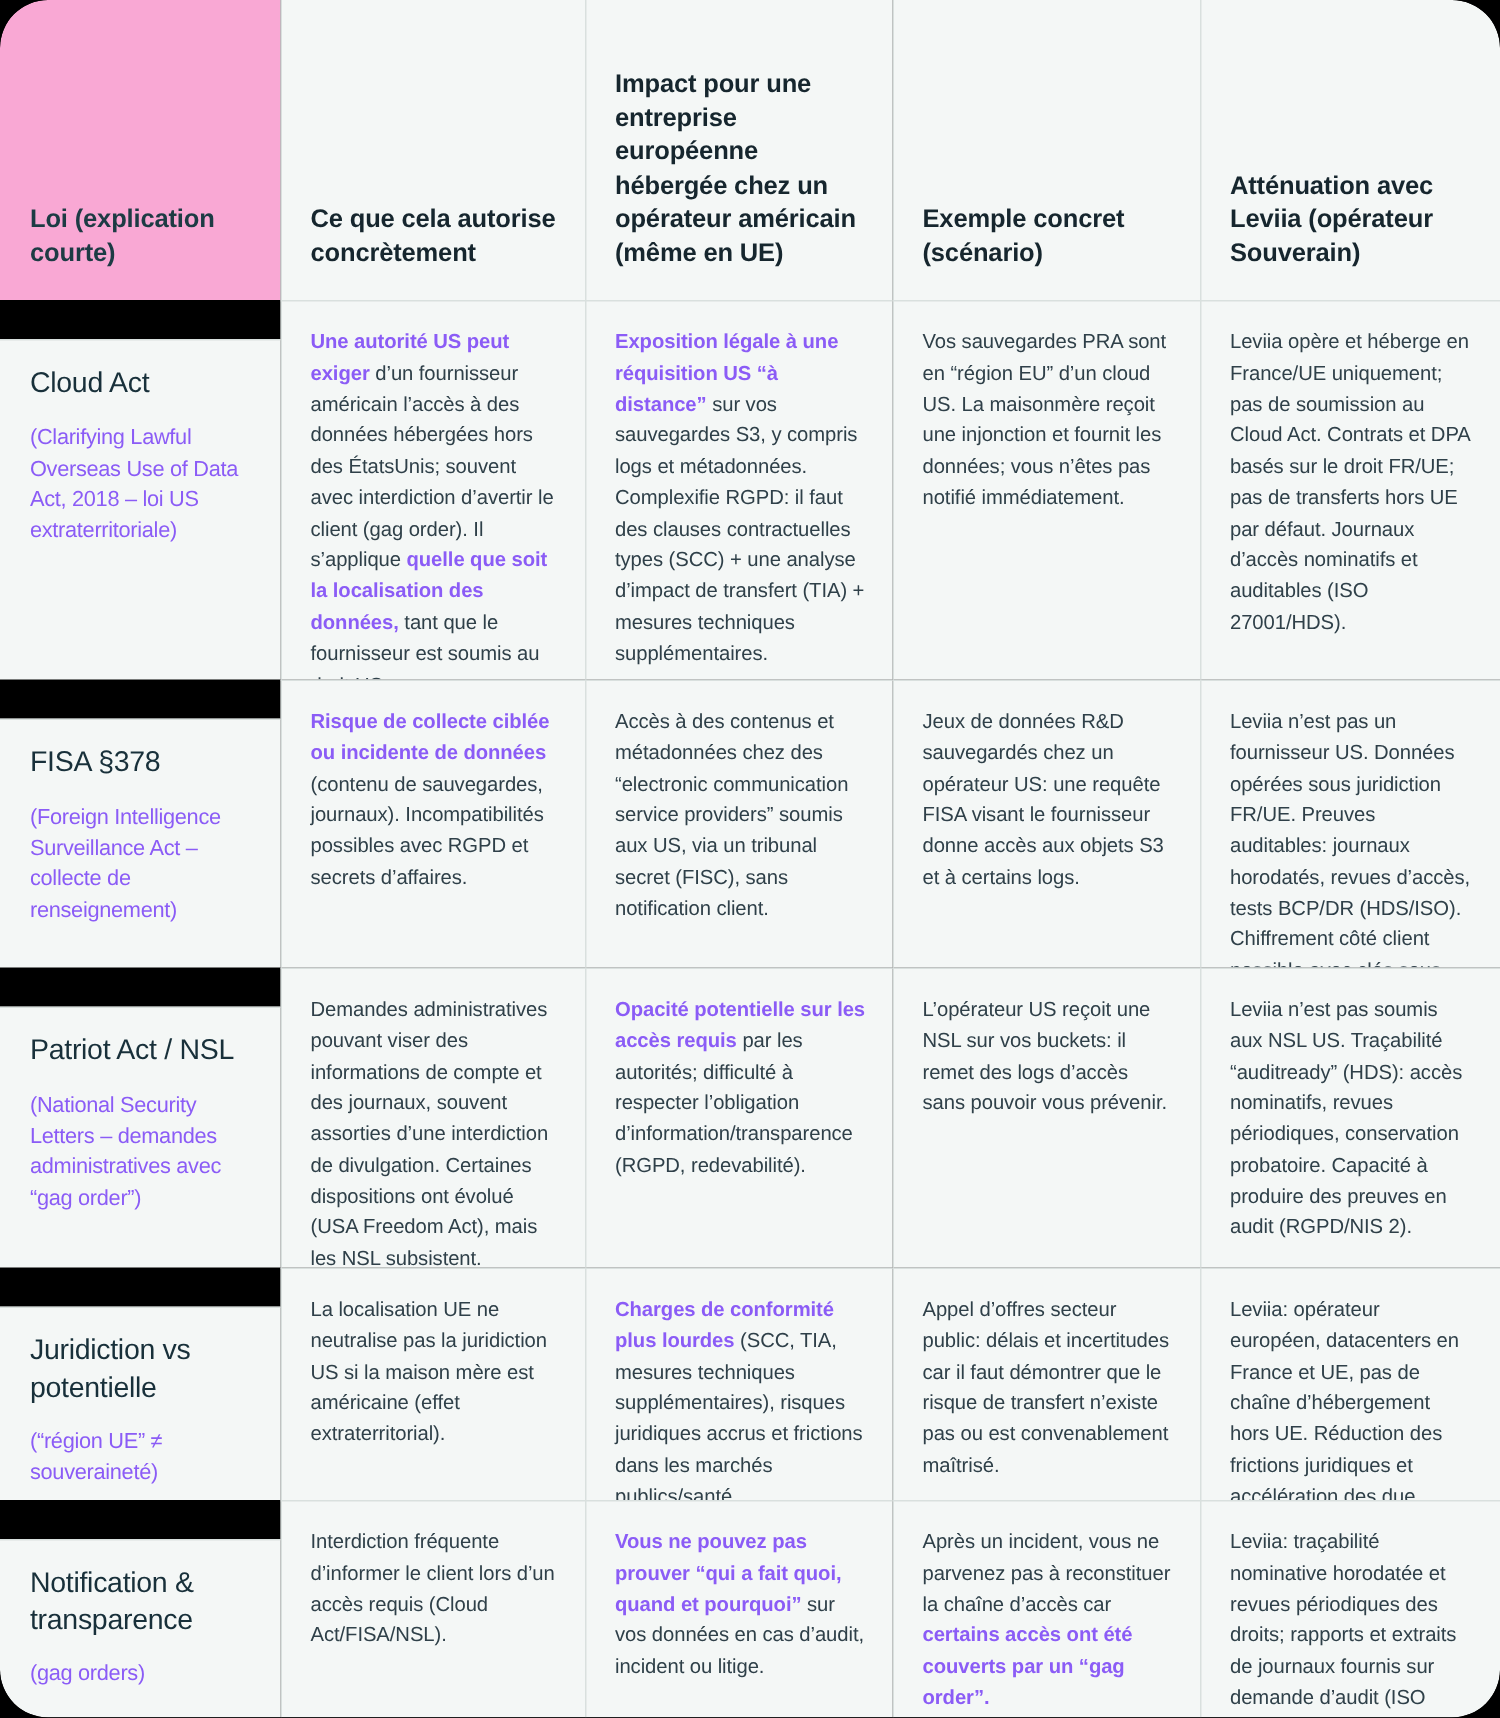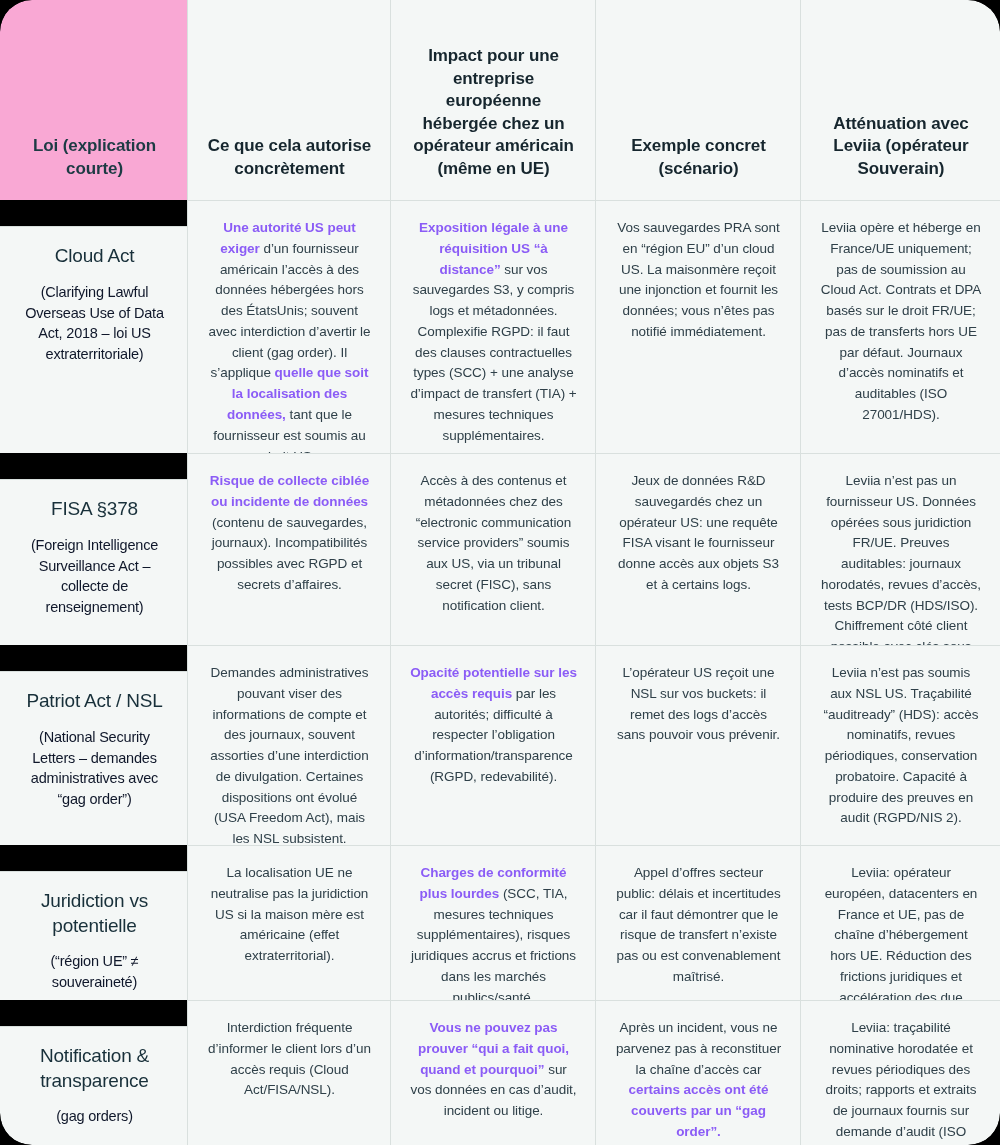--- a/index.html
+++ b/index.html
@@ -31,21 +31,20 @@
     height: 1145px;
     border-radius: 32px;
     overflow: hidden;
   }
 
   .cell {
     background: #f4f7f6;
     padding: 18px 18px 18px 20px;
     position: relative;
     overflow: hidden;
-    text-align: center;
   }
 
   .cell.vline::before {
     content: "";
     position: absolute;
     left: 0; top: 0; bottom: 0;
     width: 1px;
     background: #d9e0de;
   }
 
@@ -81,21 +80,21 @@
     color: #18303a;
     font-weight: 400;
     letter-spacing: -0.2px;
     margin-top: 26px;
   }
   .rowhead .sub {
     display: block;
     margin-top: 13px;
     font-size: 14.5px;
     line-height: 1.44;
-    color: #0f172a;
+    color: #8b5cf6;
   }
 
   .body-cell {
     font-size: 13.5px;
     line-height: 1.54;
     color: #2f4049;
     letter-spacing: -0.05px;
   }
   .body-cell b { font-weight: bold; color: #8b5cf6; }
 </style>

